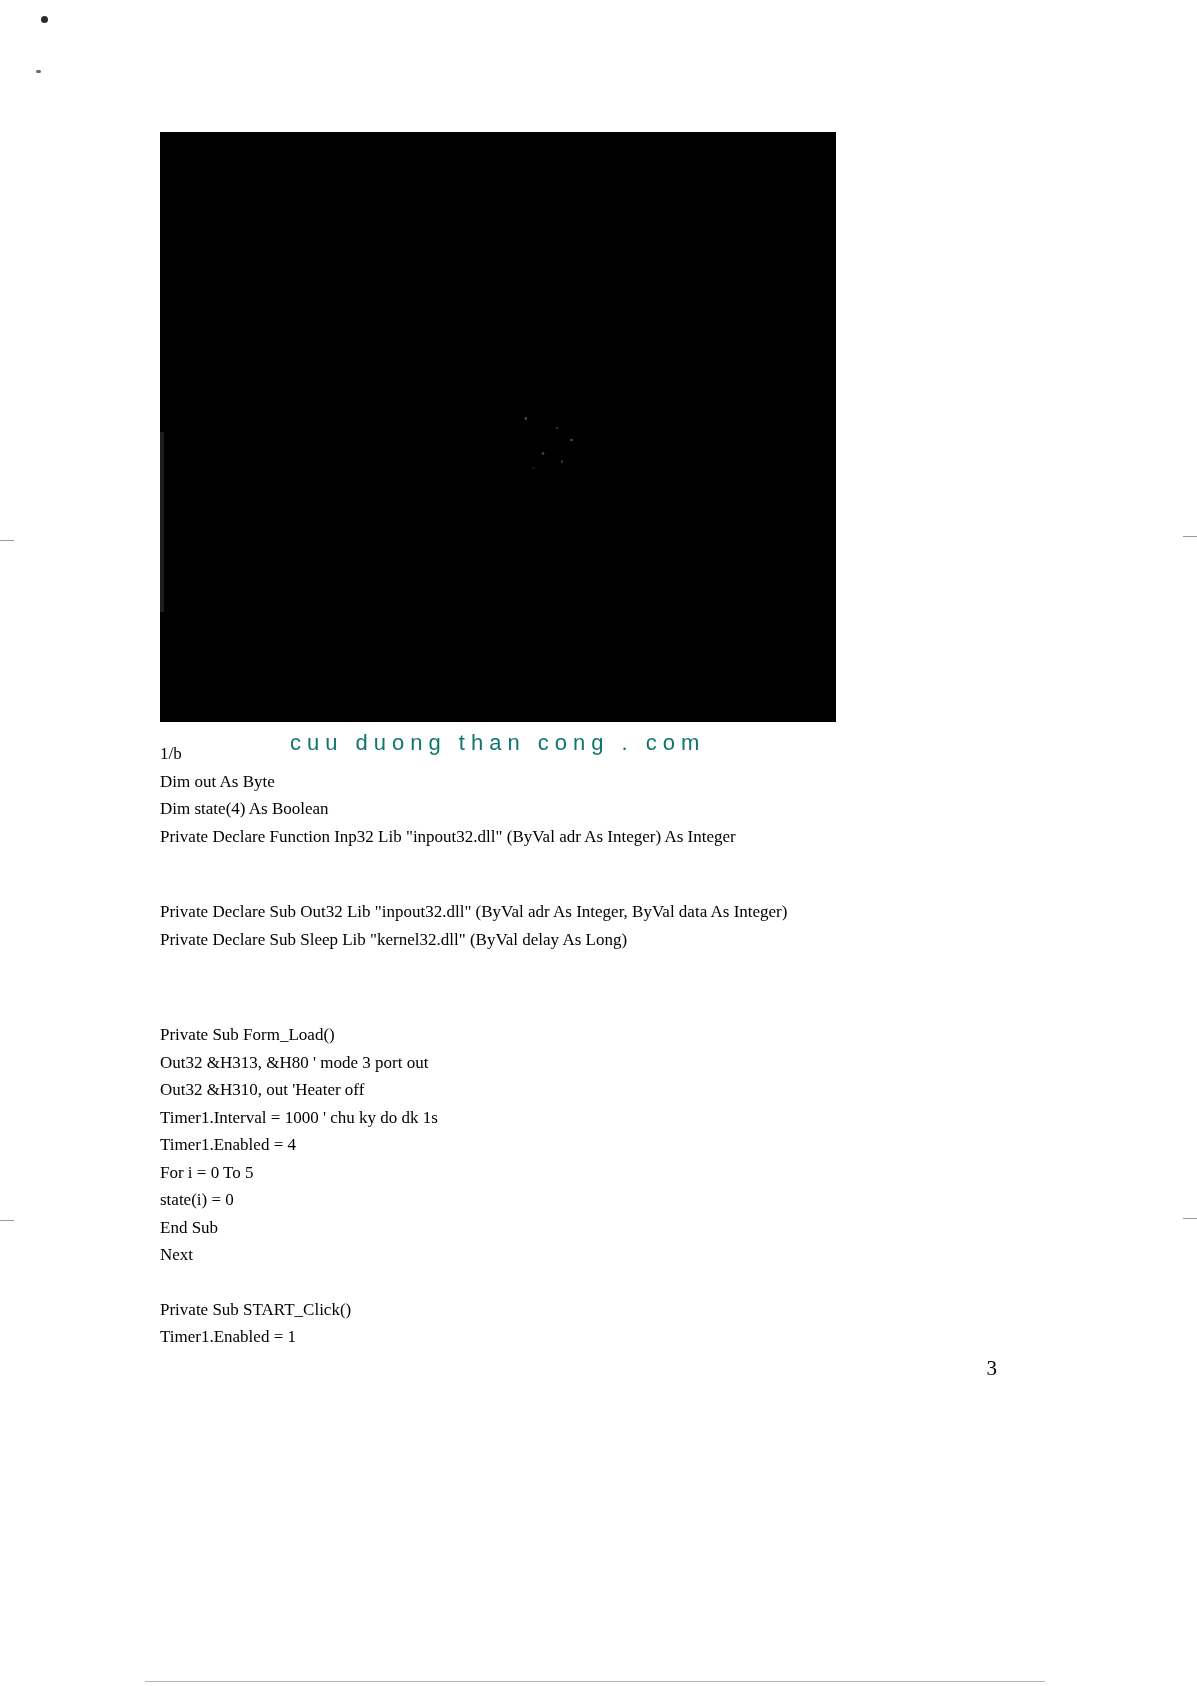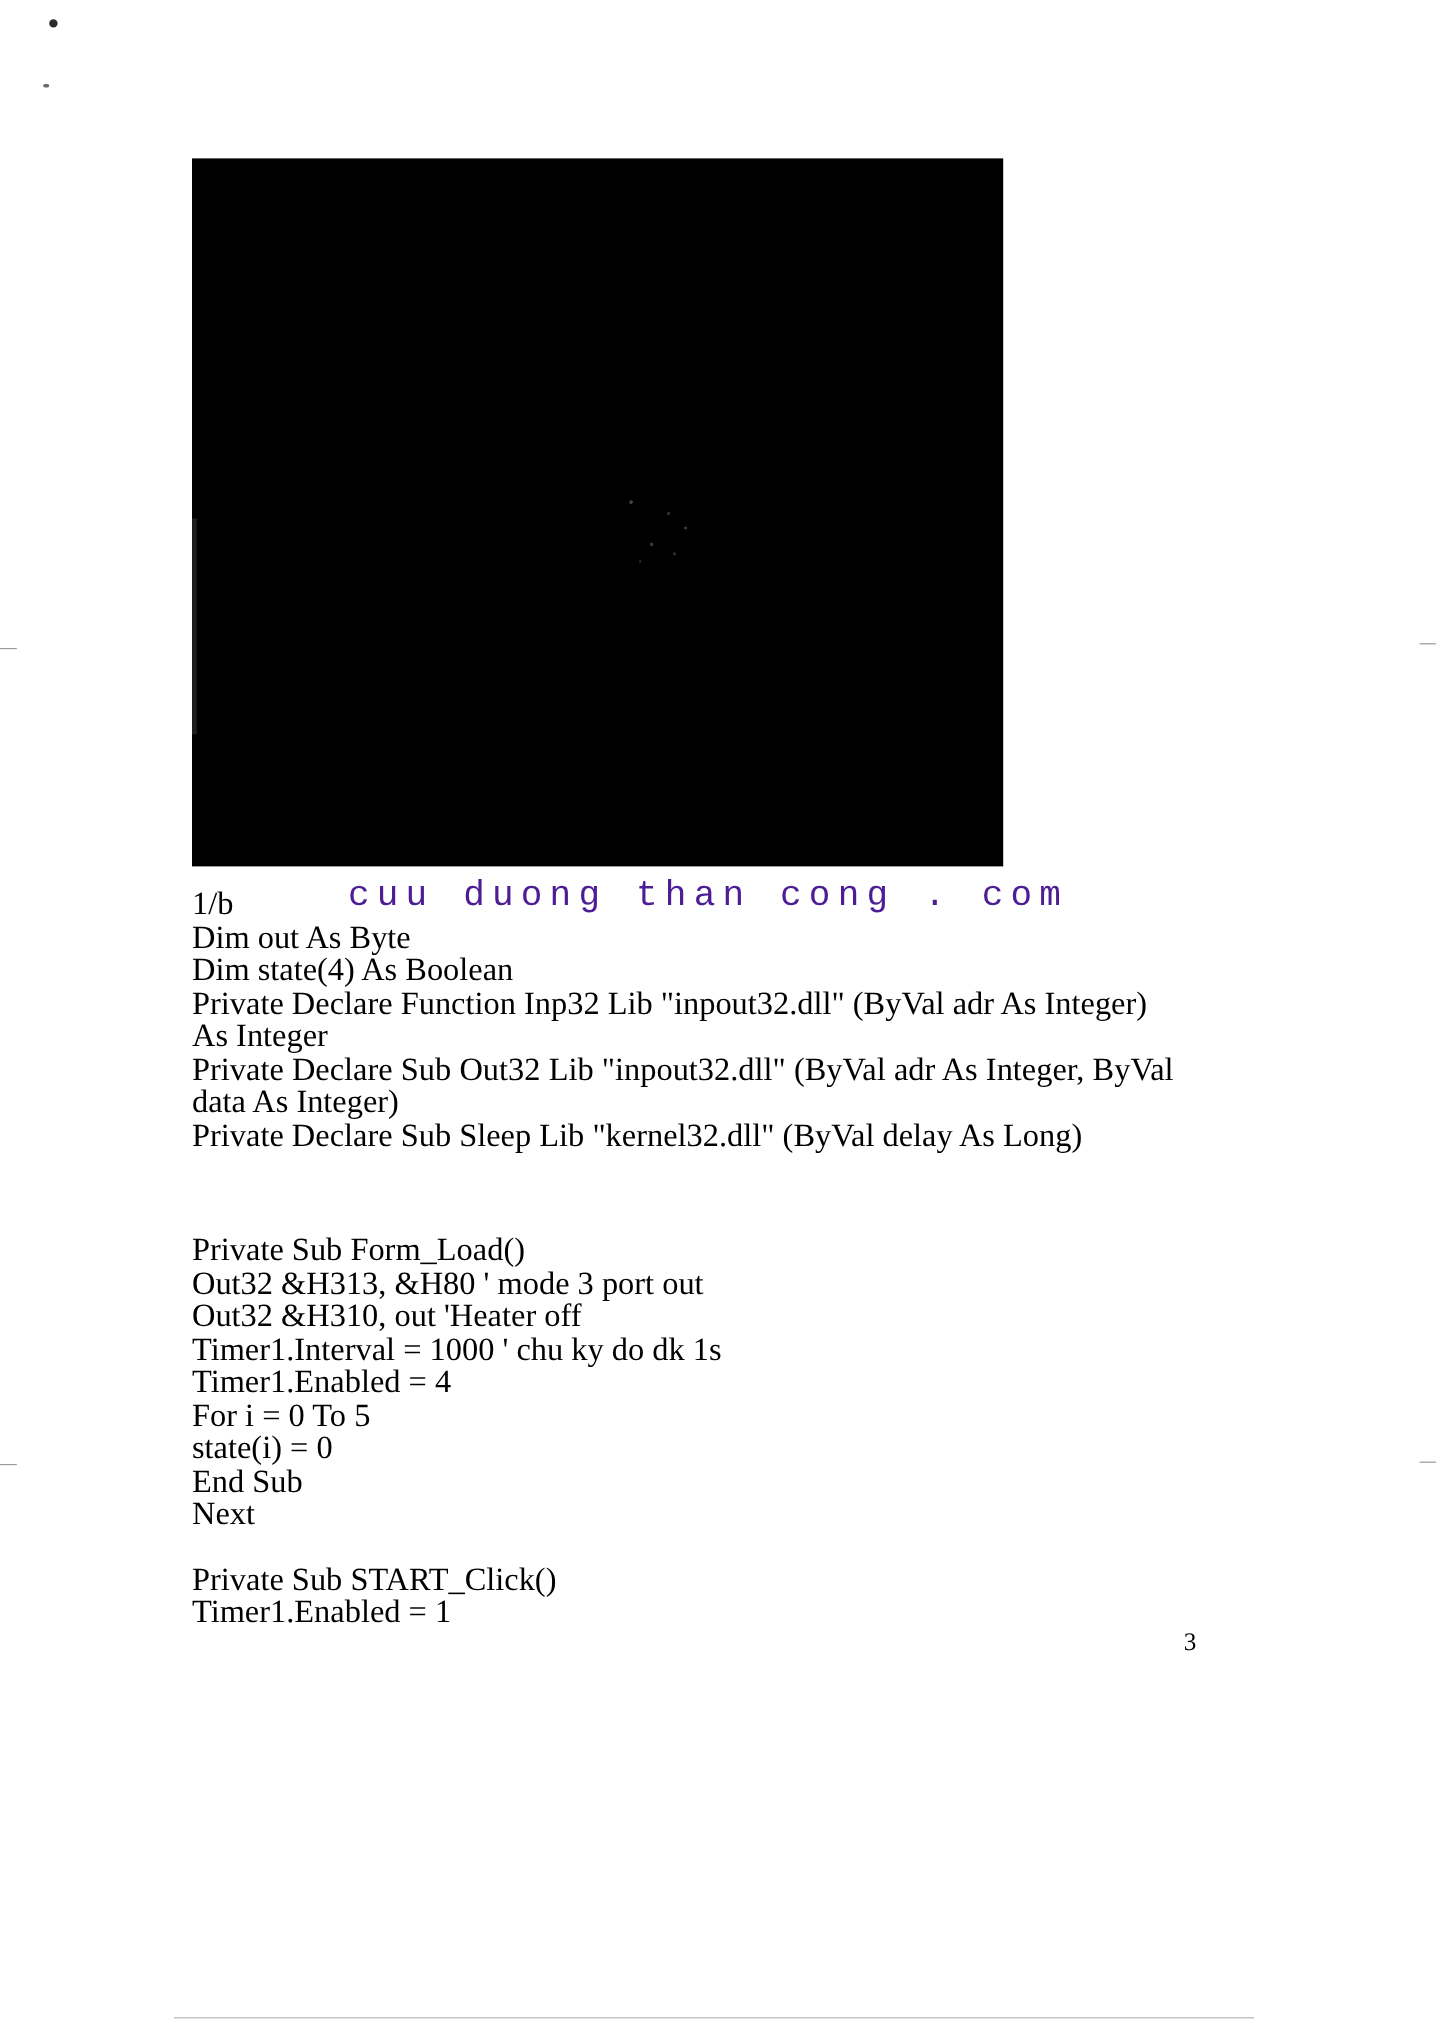--- a/index.html
+++ b/index.html
@@ -71,43 +71,44 @@
     left: 0;
     top: 300px;
     width: 4px;
     height: 180px;
     background: #1d1d1d;
   }
 
   
   .watermark {
     position: absolute;
-    color: #4c1d95;
-    font-family: Liberation Mono, monospace;
-    font-size: 30px;
+    color: #0f766e;
+    font-family: Liberation Sans, sans-serif;
+    font-size: 22px;
     letter-spacing: 6px;
     white-space: nowrap;
     user-select: none;
   }
   .wm-1 { left: 290px; top: 730px; }
   .wm-2 { left: 368px; top: 1128px; }
 
   
   .body-text {
     position: absolute;
     left: 160px;
     top: 740px;
     width: 818px;
-    font-size: 27px;
+    font-size: 17px;
     line-height: 27.5px;
   }
   .line { white-space: pre-wrap; }
   .line.justify {
     text-align: justify;
     text-align-last: left;
+    margin-top: 48px;
   }
   .gap-large { height: 68px; }
   .gap-small { height: 27px; }
 
   .page-number {
     position: absolute;
     right: 200px;
     top: 1356px;
     font-size: 21px;
   }

